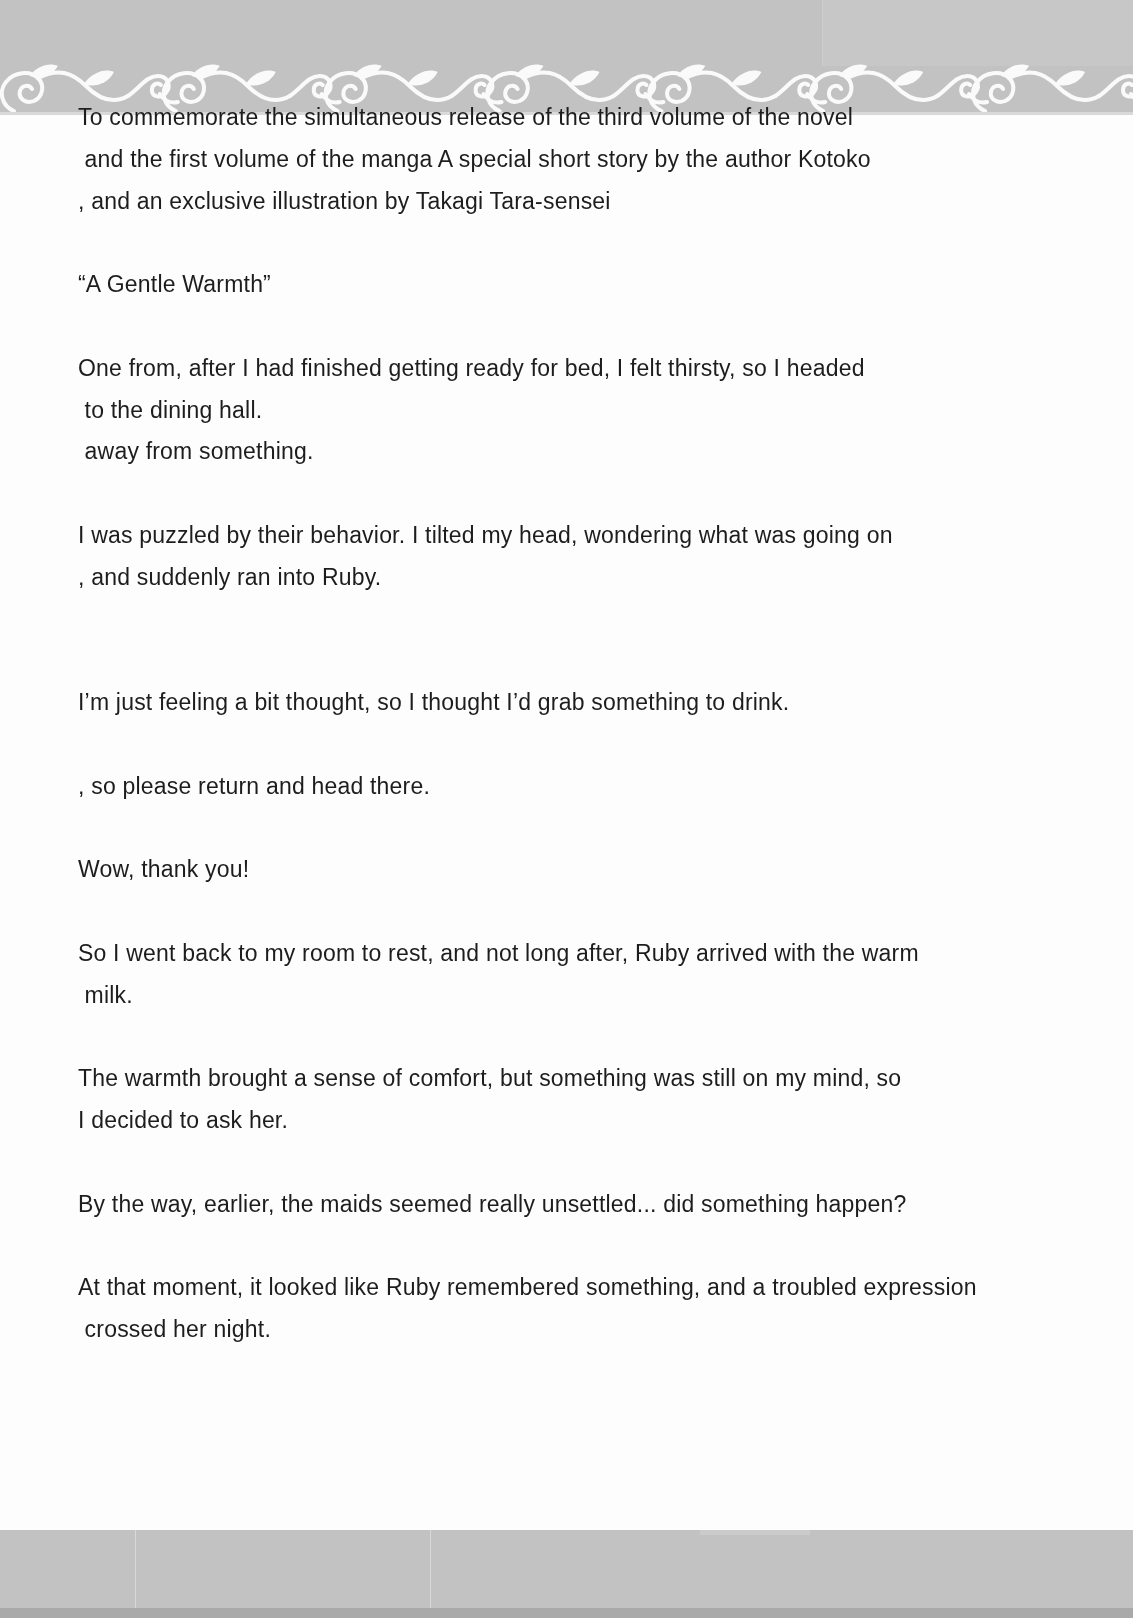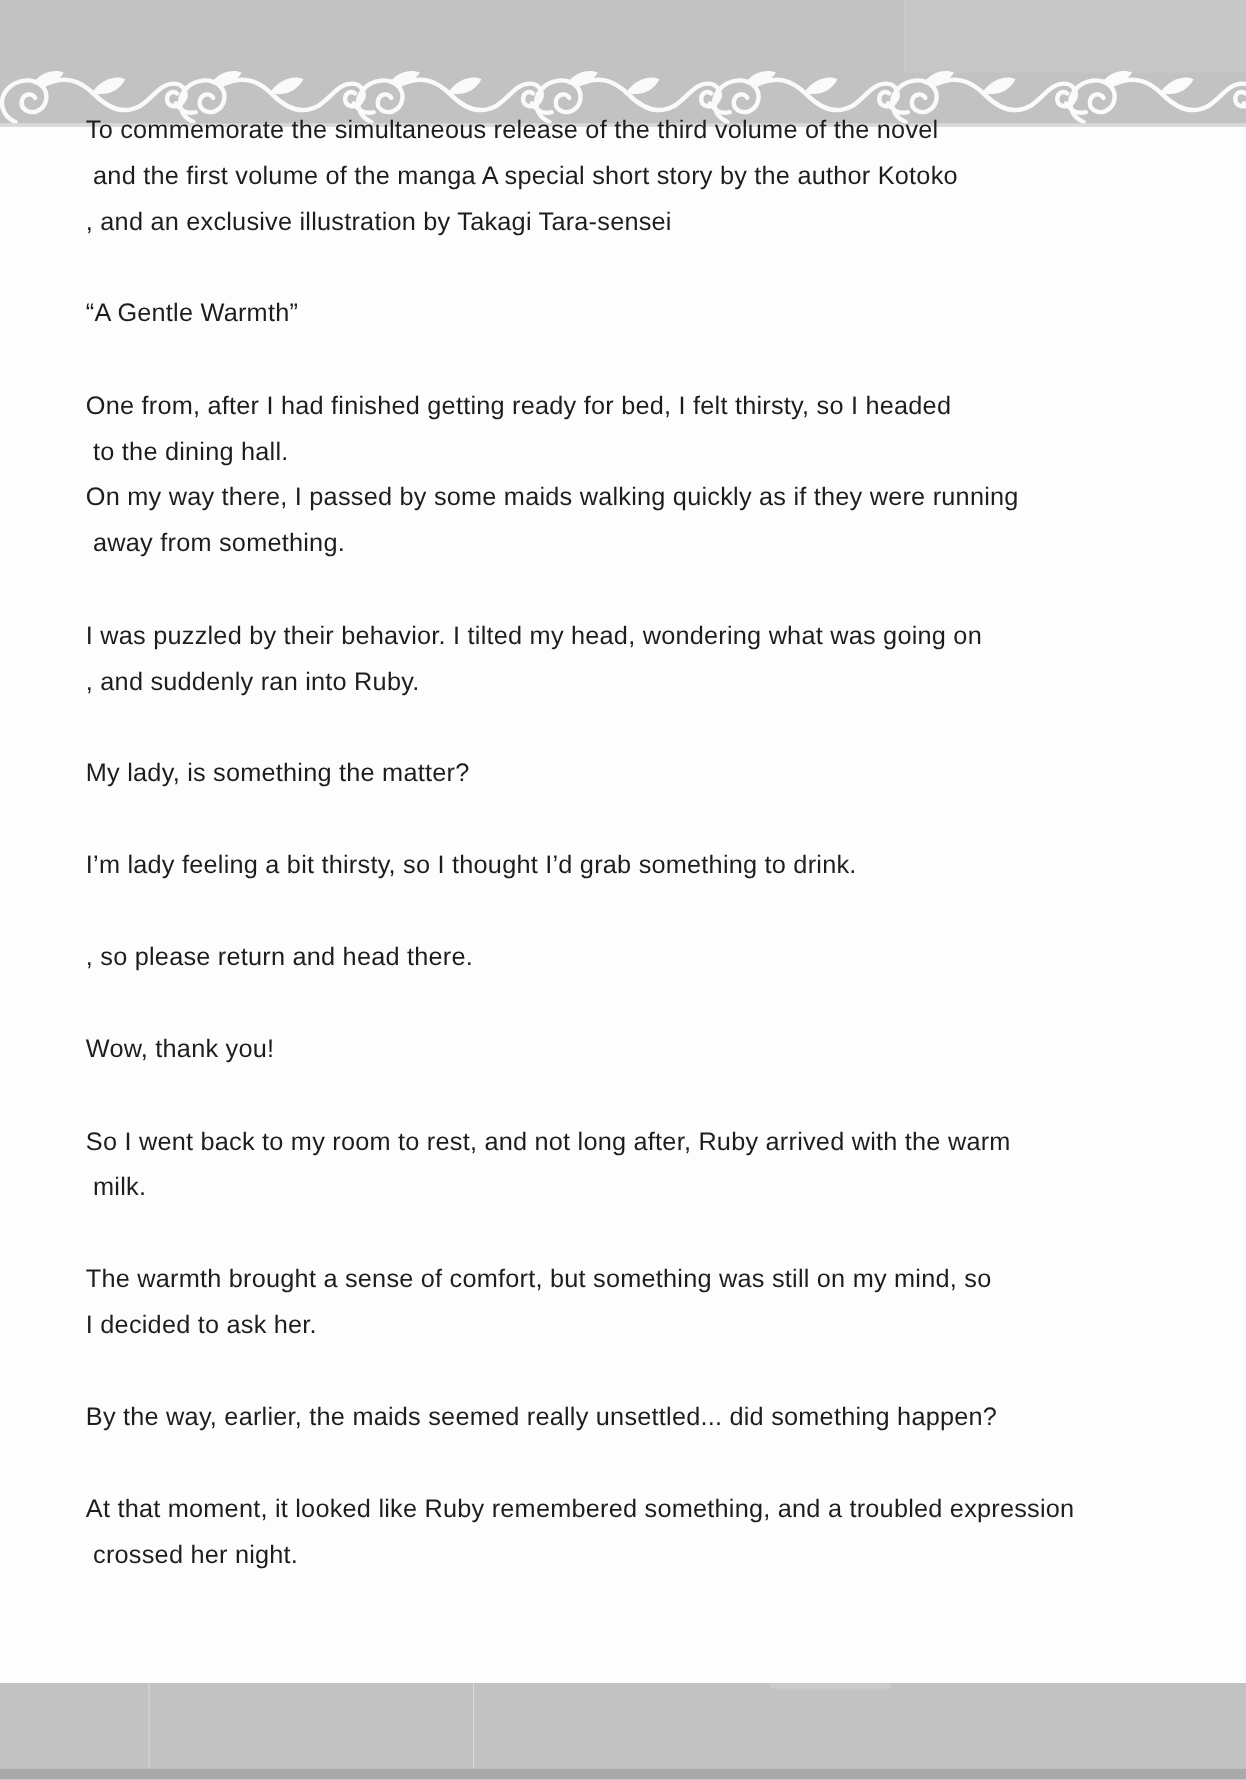--- a/index.html
+++ b/index.html
@@ -102,29 +102,27 @@
 
   <div class="story">
       <div class="line">To commemorate the simultaneous release of the third volume of the novel</div>
       <div class="line"> and the first volume of the manga A special short story by the author Kotoko</div>
       <div class="line">, and an exclusive illustration by Takagi Tara-sensei</div>
       <div class="line">&nbsp;</div>
       <div class="line">“A Gentle Warmth”</div>
       <div class="line">&nbsp;</div>
       <div class="line">One from, after I had finished getting ready for bed, I felt thirsty, so I headed</div>
       <div class="line"> to the dining hall.</div>
-      <div class="line">On my way there, I passed by some maids walking quickly as if they were running</div>
       <div class="line"> away from something.</div>
       <div class="line">&nbsp;</div>
       <div class="line">I was puzzled by their behavior. I tilted my head, wondering what was going on</div>
       <div class="line">, and suddenly ran into Ruby.</div>
       <div class="line">&nbsp;</div>
-      <div class="line">My lady, is something the matter?</div>
       <div class="line">&nbsp;</div>
-      <div class="line">I’m lady feeling a bit thirsty, so I thought I’d grab something to drink.</div>
+      <div class="line">I’m just feeling a bit thought, so I thought I’d grab something to drink.</div>
       <div class="line">&nbsp;</div>
       <div class="line">, so please return and head there.</div>
       <div class="line">&nbsp;</div>
       <div class="line">Wow, thank you!</div>
       <div class="line">&nbsp;</div>
       <div class="line">So I went back to my room to rest, and not long after, Ruby arrived with the warm</div>
       <div class="line"> milk.</div>
       <div class="line">&nbsp;</div>
       <div class="line">The warmth brought a sense of comfort, but something was still on my mind, so</div>
       <div class="line">I decided to ask her.</div>

